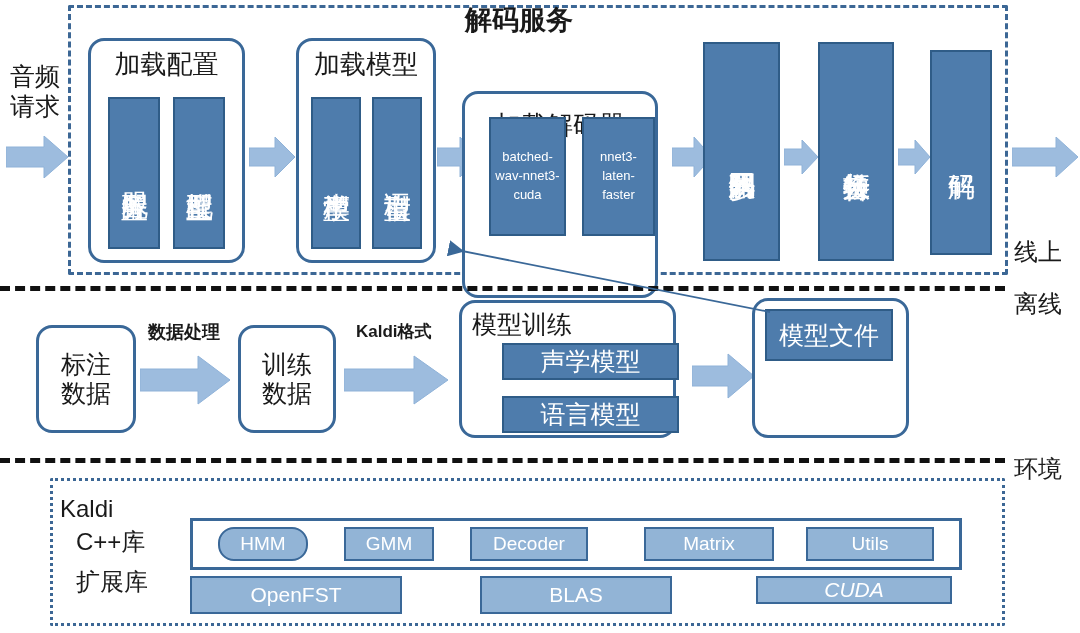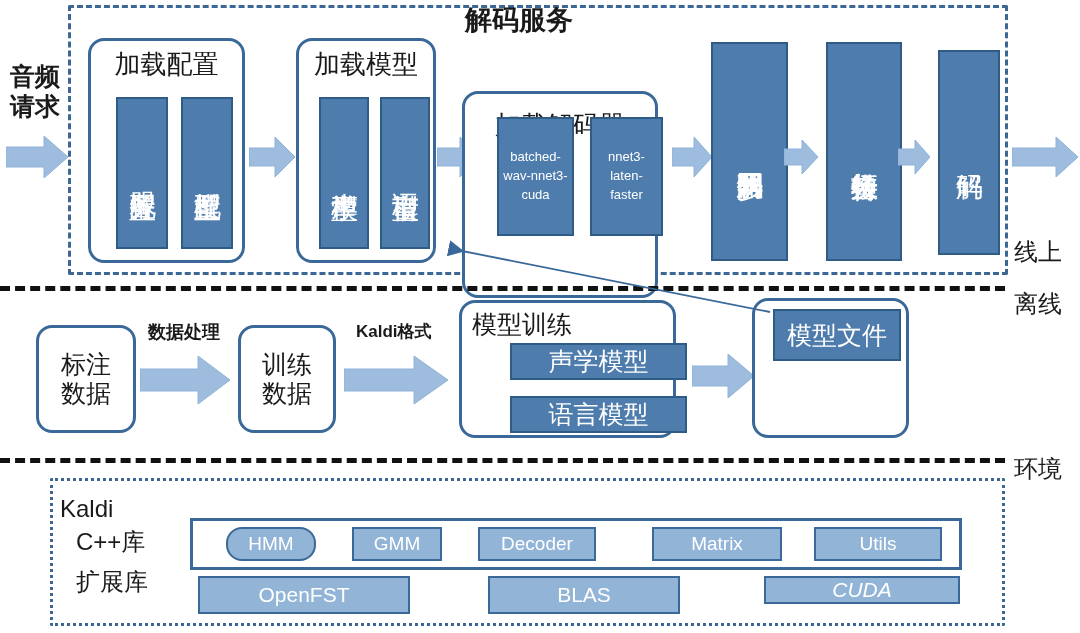--- a/index.html
+++ b/index.html
@@ -59,21 +59,20 @@
   
   .blk {
     background: #4E7CAC;
     border: 2px solid #2F5C87;
     color: #ffffff;
     display: flex;
     align-items: center;
     justify-content: center;
     text-align: center;
     line-height: 1.08;
-    margin-left: 8px;
   }
   .blk.vert {
     writing-mode: vertical-rl;
     text-orientation: upright;
     letter-spacing: 1px;
   }
   .blk.tall-cjk {
     font-size: 27px;
     font-weight: 400;
   }
@@ -123,21 +122,21 @@
 <div id="diagram">
 
   <div class="abs online-box" style="left:68px; top:5px; width:940px; height:270px;"></div>
 
   <div class="label bold" style="left:453px; top:5px; font-size:27px;">解码服务</div>
 
   <div class="label" style="left:1014px; top:238px; font-size:24px;">线上</div>
   <div class="label" style="left:1014px; top:290px; font-size:24px;">离线</div>
   <div class="label" style="left:1014px; top:455px; font-size:24px;">环境</div>
 
-  <div class="label" style="left:10px; top:62px; font-size:25px; font-weight:bold; line-height:1.18;">音频
+  <div class="label" style="left:10px; top:62px; font-size:25px; font-weight:normal; line-height:1.18;">音频
 请求</div>
   <div class="arrow" style="left:6px; top:136px;">
     <svg width="62" height="42" viewBox="0 0 62 42">
       <polygon points="0,11 38,11 38,0 62,21 38,42 38,31 0,31" fill="#9DBCDE" stroke="#8FB2D8" stroke-width="1"></polygon>
     </svg>
   </div>
 
   <div class="abs group" style="left:88px; top:38px; width:157px; height:225px;">
     <div class="group-title" style="top:6px; font-size:26px;">加载配置</div>
   </div>

